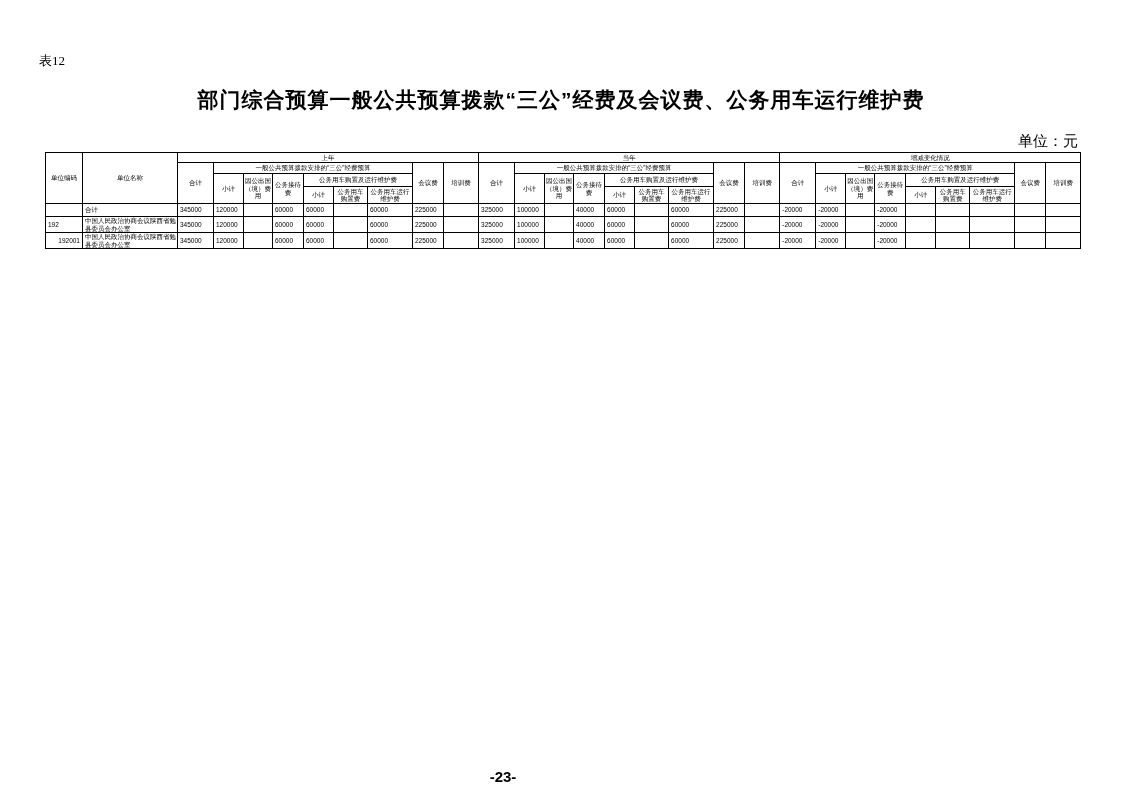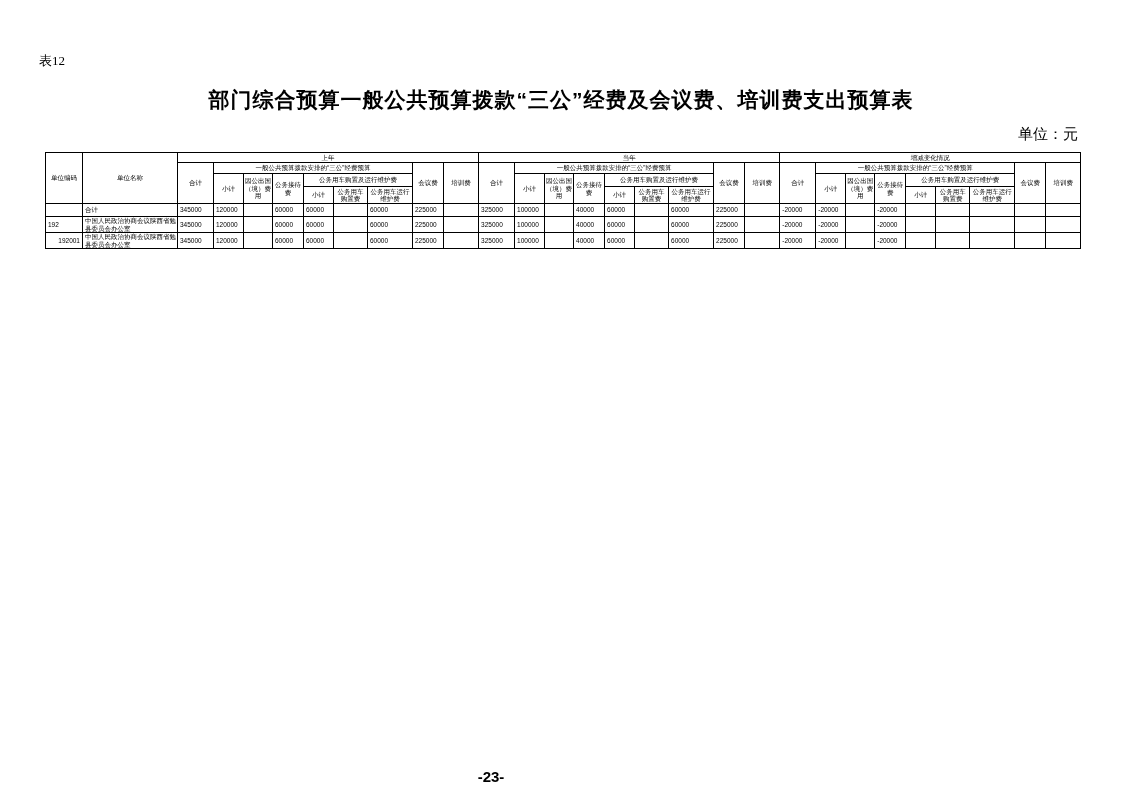--- a/index.html
+++ b/index.html
@@ -4,44 +4,44 @@
 <style>
   * { margin:0; padding:0; box-sizing:border-box; }
   html,body { background:#888; }
   .page {
     position:relative; width:1122px; height:793px; background:#fff;
     font-family:"Liberation Sans","DejaVu Sans",sans-serif; color:#000;
     overflow:hidden; margin:0 auto;
   }
   .table-label { position:absolute; left:39px; top:52px; font-size:13px; font-family:"Liberation Serif","DejaVu Serif",serif; }
   .doc-title { position:absolute; left:0; top:86px; width:1122px; text-align:center; font-size:21px; font-weight:bold; letter-spacing:1px; }
-  .unit-note { position:absolute; right:44px; top:125px; font-size:15px; }
+  .unit-note { position:absolute; right:44px; top:132px; font-size:15px; }
   .budget-table { position:absolute; left:45px; top:152px; width:1035px; border-collapse:collapse; table-layout:fixed; }
   .budget-table th, .budget-table td {
     border:1px solid #000; font-weight:normal; text-align:center; vertical-align:middle;
     font-size:6.5px; line-height:1.15; padding:0 1px; overflow:hidden; word-break:break-all;
   }
   .budget-table { border:1.5px solid #000; }
   .budget-table tr.h1 th { height:10px; }
   .budget-table tr.h2 th { height:11px; }
   .budget-table tr.h3 th { height:13px; }
   .budget-table tr.h4 th { height:17px; }
   .budget-table tbody tr { height:13px; }
   .budget-table tbody tr:nth-child(2), .budget-table tbody tr:nth-child(3) { height:16px; }
   .budget-table td { text-align:left; padding-left:2px; }
   .budget-table td.name { text-align:left; }
   .budget-table tbody tr:nth-child(3) td.code { text-align:right; padding-right:2px; }
-  .page-number { position:absolute; left:4px; bottom:8px; width:974px; text-align:center; font-size:15px; font-weight:bold; }
+  .page-number { position:absolute; left:16px; bottom:8px; width:974px; text-align:center; font-size:15px; font-weight:bold; }
 </style>
 </head>
 <body>
 
 <div class="page">
   <div class="table-label">表12</div>
-  <div class="doc-title">部门综合预算一般公共预算拨款“三公”经费及会议费、培训费支出预算表</div>
+  <div class="doc-title">部门综合预算一般公共预算拨款“三公”经费及会议费、公务用车运行维护费</div>
   <div class="unit-note">单位：元</div>
 
   <table class="budget-table">
     <colgroup>
         <col style="width: 37px;">
         <col style="width: 95px;">
         <col style="width: 36px;">
         <col style="width: 30px;">
         <col style="width: 29px;">
         <col style="width: 31px;">

